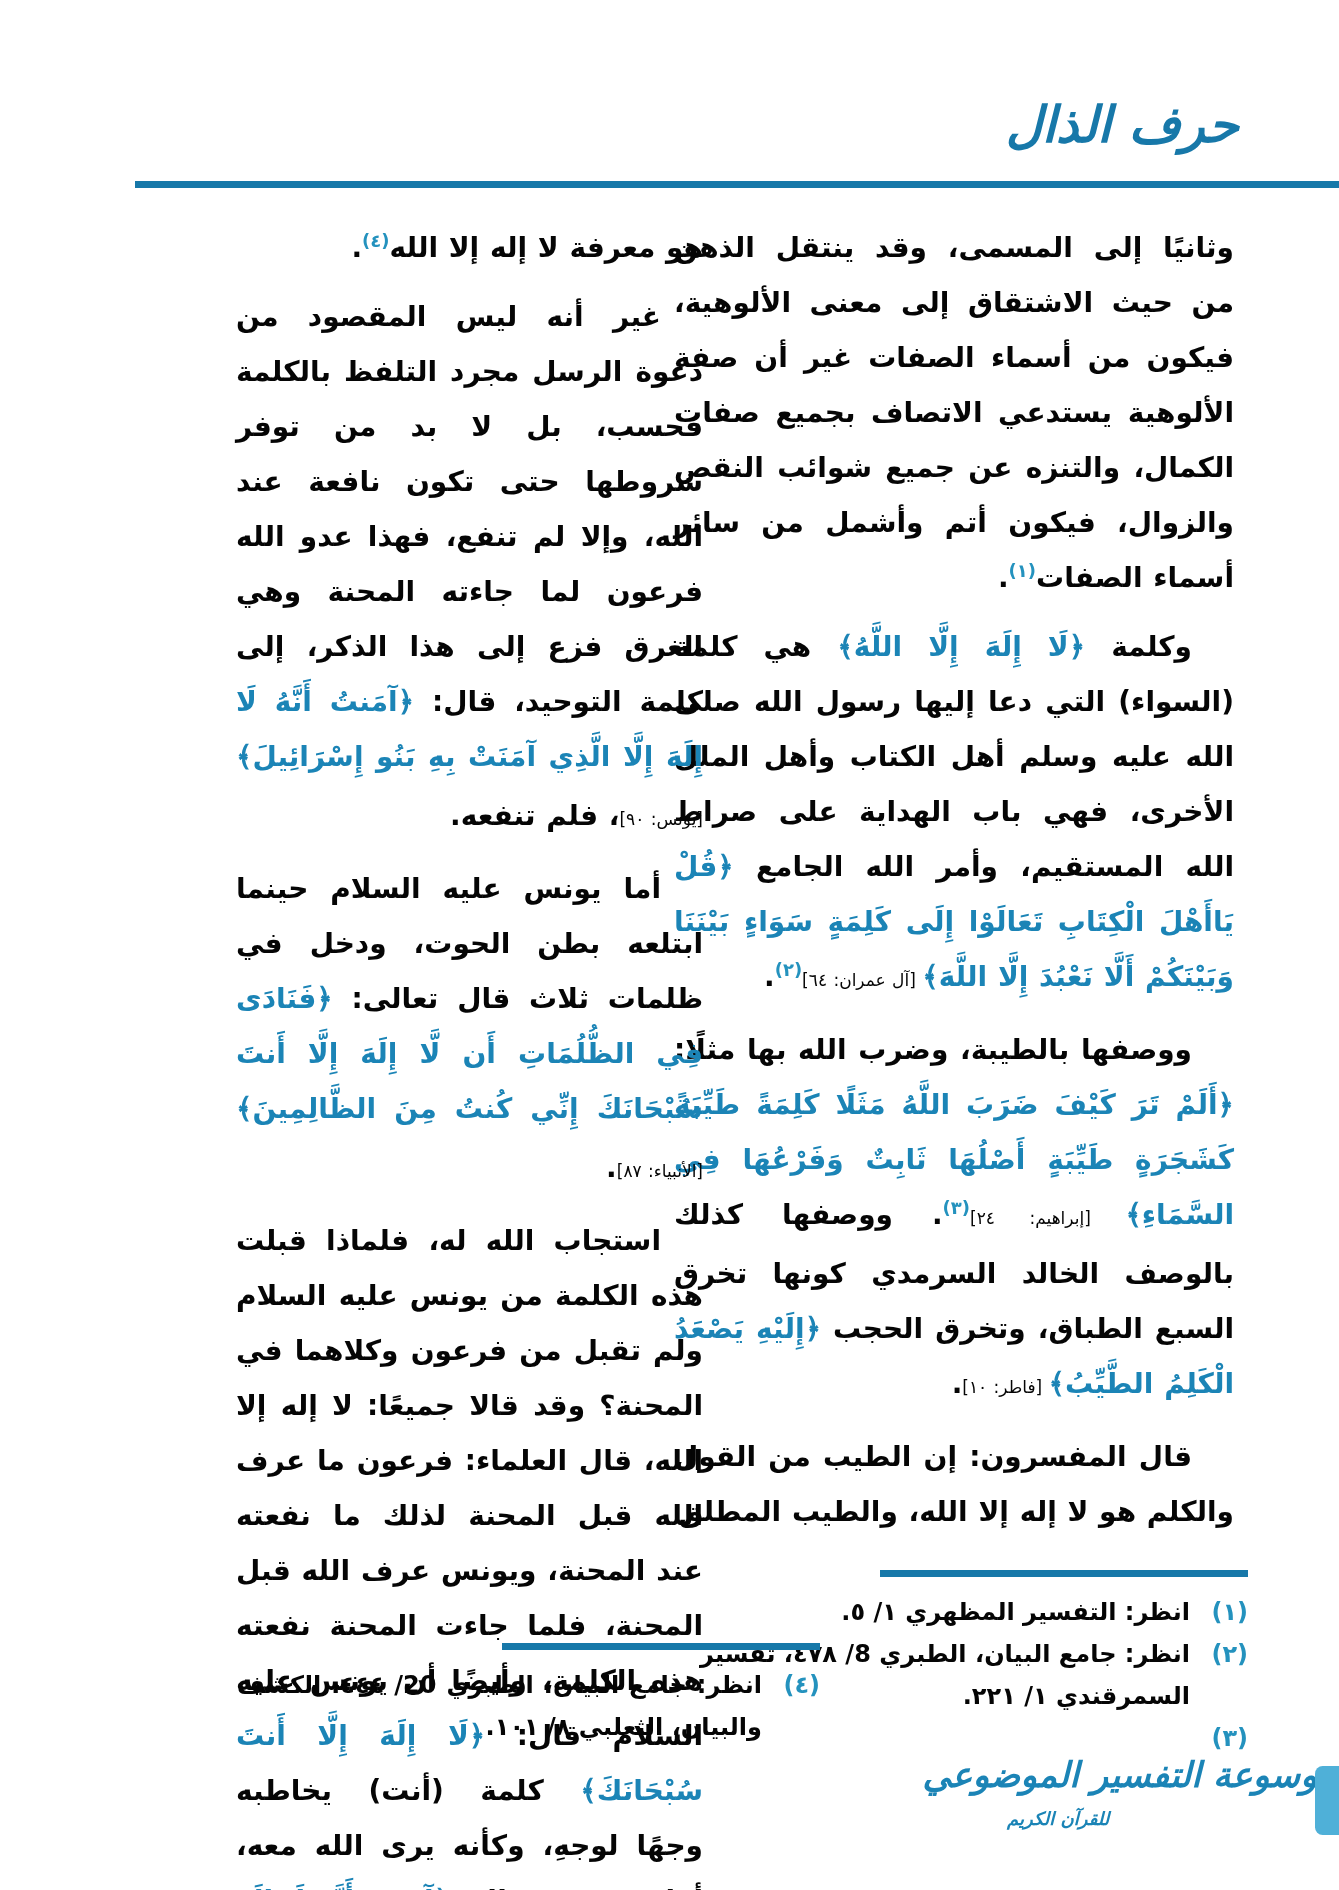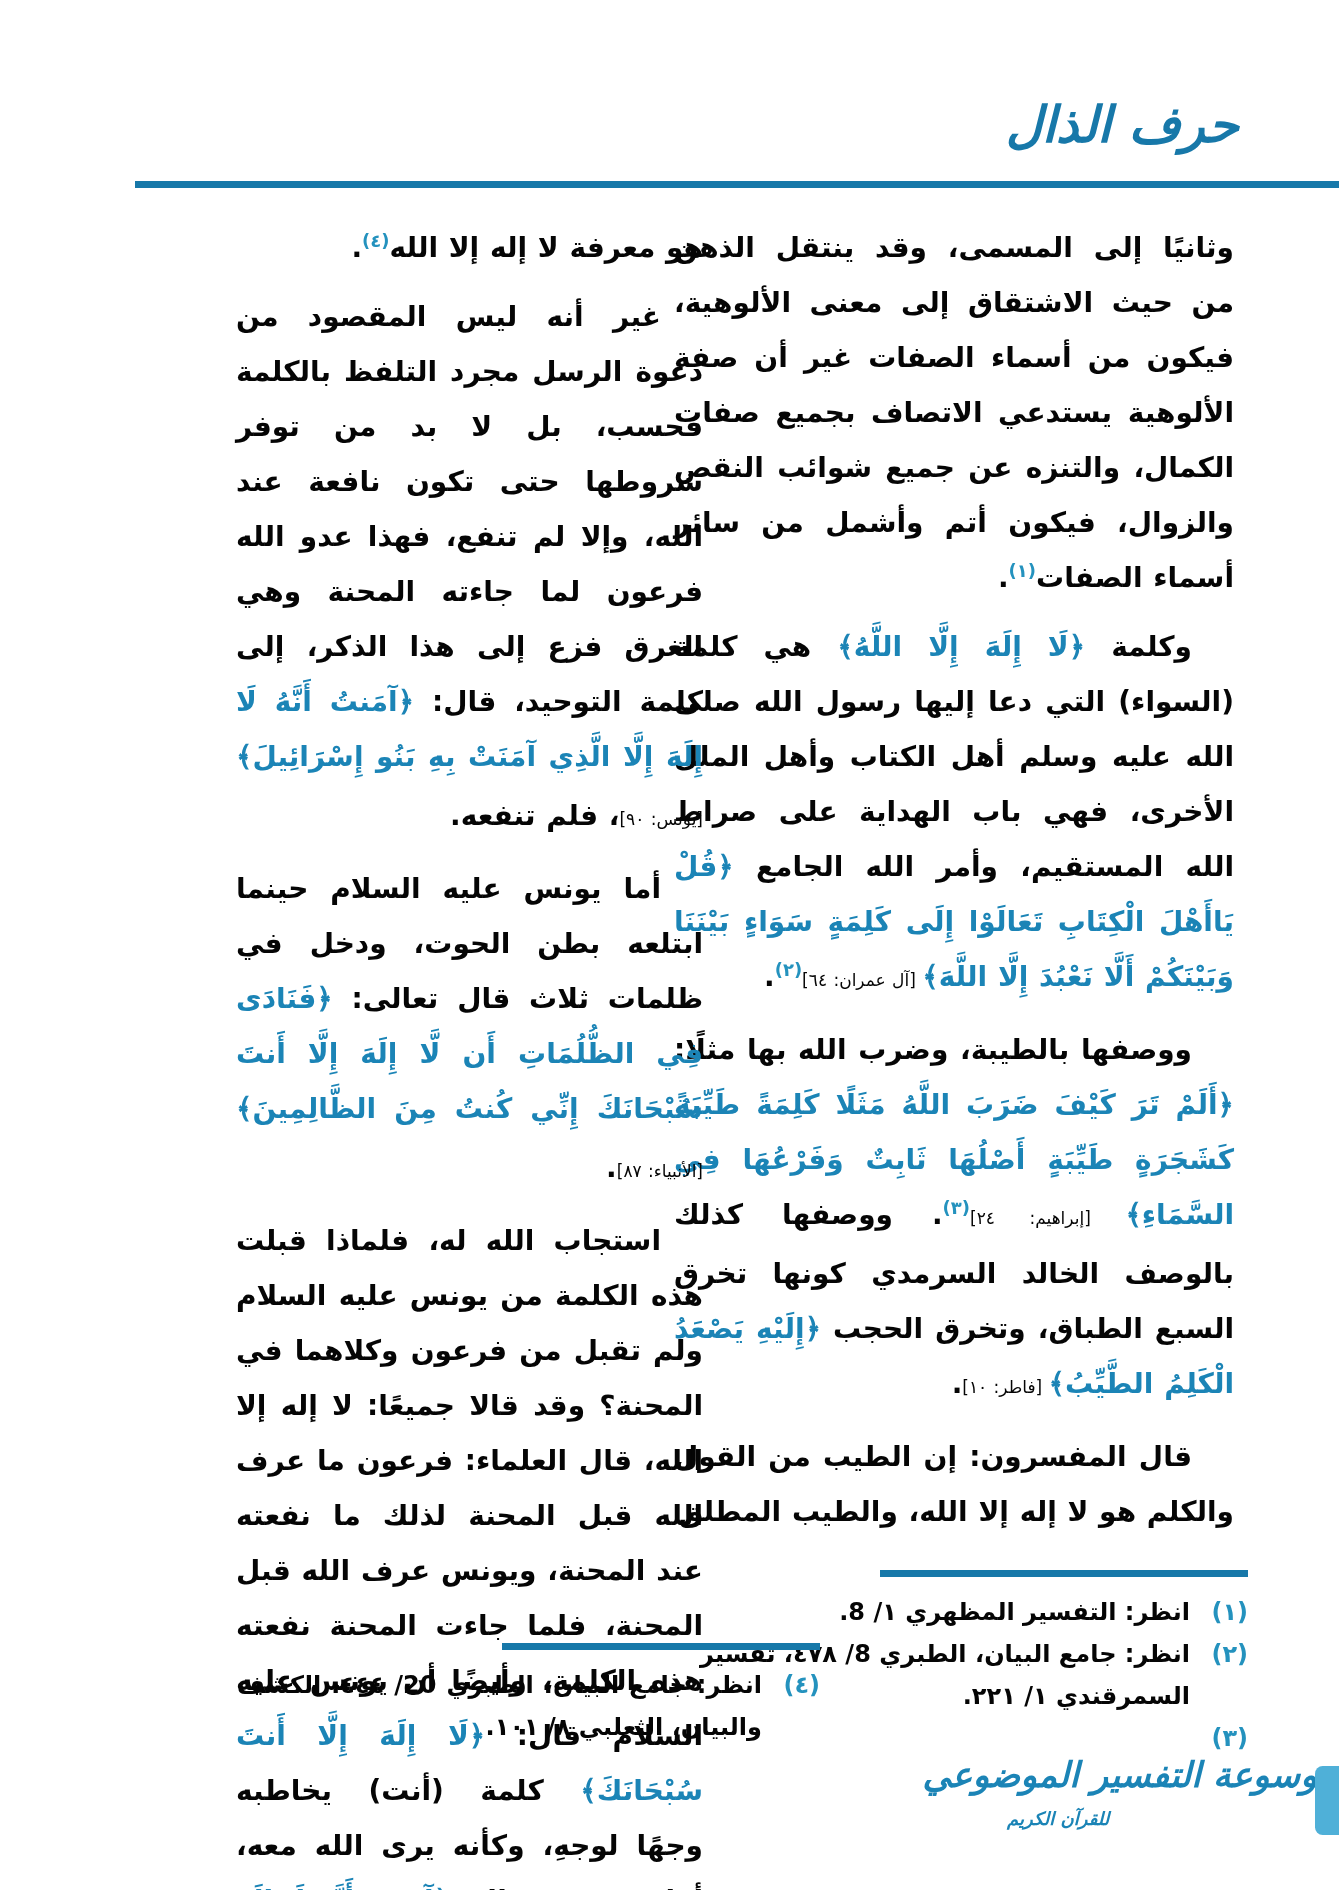--- a/index.html
+++ b/index.html
@@ -85,21 +85,21 @@
       <p class="para"><span class="seg">هو معرفة لا إله إلا الله</span><span class="fnmark">(٤)</span><span class="seg">.</span></p>
       <p class="para indent"><span class="seg">غير أنه ليس المقصود من دعوة الرسل مجرد التلفظ بالكلمة فحسب، بل لا بد من توفر شروطها حتى تكون نافعة عند الله، وإلا لم تنفع، فهذا عدو الله فرعون لما جاءته المحنة وهي الغرق فزع إلى هذا الذكر، إلى كلمة التوحيد، قال: </span><span class="quran">﴿آمَنتُ أَنَّهُ لَا إِلَهَ إِلَّا الَّذِي آمَنَتْ بِهِ بَنُو إِسْرَائِيلَ﴾</span><span class="ref"> [يونس: ٩٠]</span><span class="seg">، فلم تنفعه.</span></p>
       <p class="para indent"><span class="seg">أما يونس عليه السلام حينما ابتلعه بطن الحوت، ودخل في ظلمات ثلاث قال تعالى: </span><span class="quran">﴿فَنَادَى فِي الظُّلُمَاتِ أَن لَّا إِلَهَ إِلَّا أَنتَ سُبْحَانَكَ إِنِّي كُنتُ مِنَ الظَّالِمِينَ﴾</span><span class="ref"> [الأنبياء: ٨٧]</span><span class="seg">.</span></p>
       <p class="para indent"><span class="seg">استجاب الله له، فلماذا قبلت هذه الكلمة من يونس عليه السلام ولم تقبل من فرعون وكلاهما في المحنة؟ وقد قالا جميعًا: لا إله إلا الله، قال العلماء: فرعون ما عرف الله قبل المحنة لذلك ما نفعته عند المحنة، ويونس عرف الله قبل المحنة، فلما جاءت المحنة نفعته هذه الكلمة، وأيضًا أن يونس عليه السلام قال: </span><span class="quran">﴿لَا إِلَهَ إِلَّا أَنتَ سُبْحَانَكَ﴾</span><span class="seg"> كلمة (أنت) يخاطبه وجهًا لوجهِ، وكأنه يرى الله معه، أما فرعون فقال: </span><span class="quran">﴿آمَنتُ أَنَّهُ لَا إِلَهَ إِلَّا الَّذِي آمَنَتْ بِهِ بَنُوا</span></p>
     </div>
 
   <div class="fn-area fn-right">
     <div class="fn-sep fn-sep-right"></div>
   <div class="fn-row">
         <span class="fn-mark">(١)</span>
-        <div class="fn-text">انظر: التفسير المظهري ١/ 8.</div>
+        <div class="fn-text">انظر: التفسير المظهري ١/ ٥.</div>
       </div>
       <div class="fn-row">
         <span class="fn-mark">(٢)</span>
         <div class="fn-text">انظر: جامع البيان، الطبري 8/ ٤٧٨، تفسير السمرقندي ١/ ٢٢١.</div>
       </div>
       <div class="fn-row">
         <span class="fn-mark">(٣)</span>
       </div>
     </div>
 

